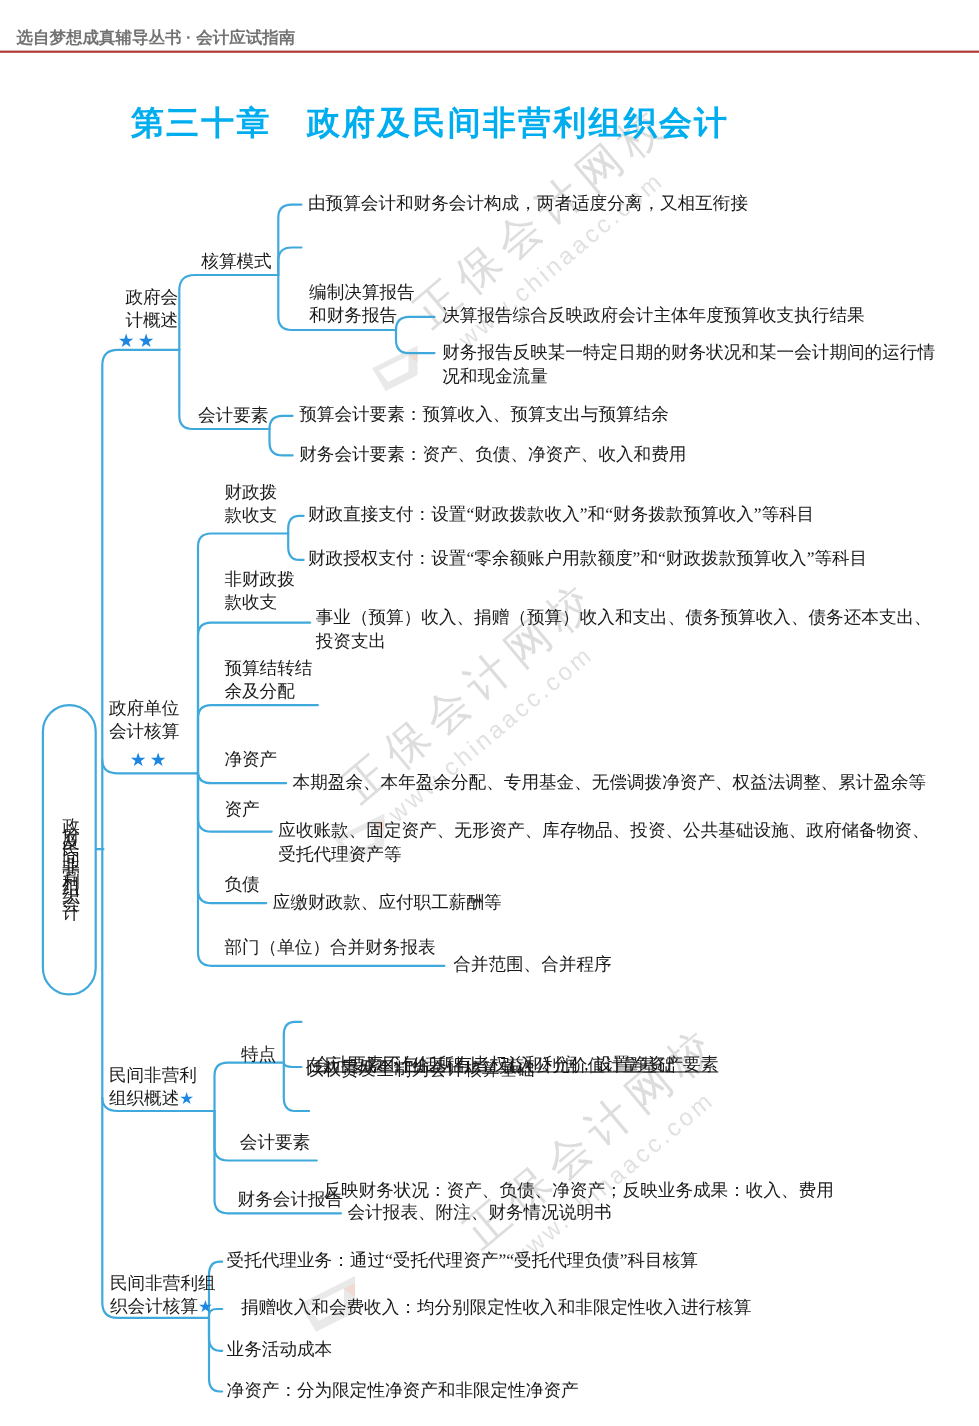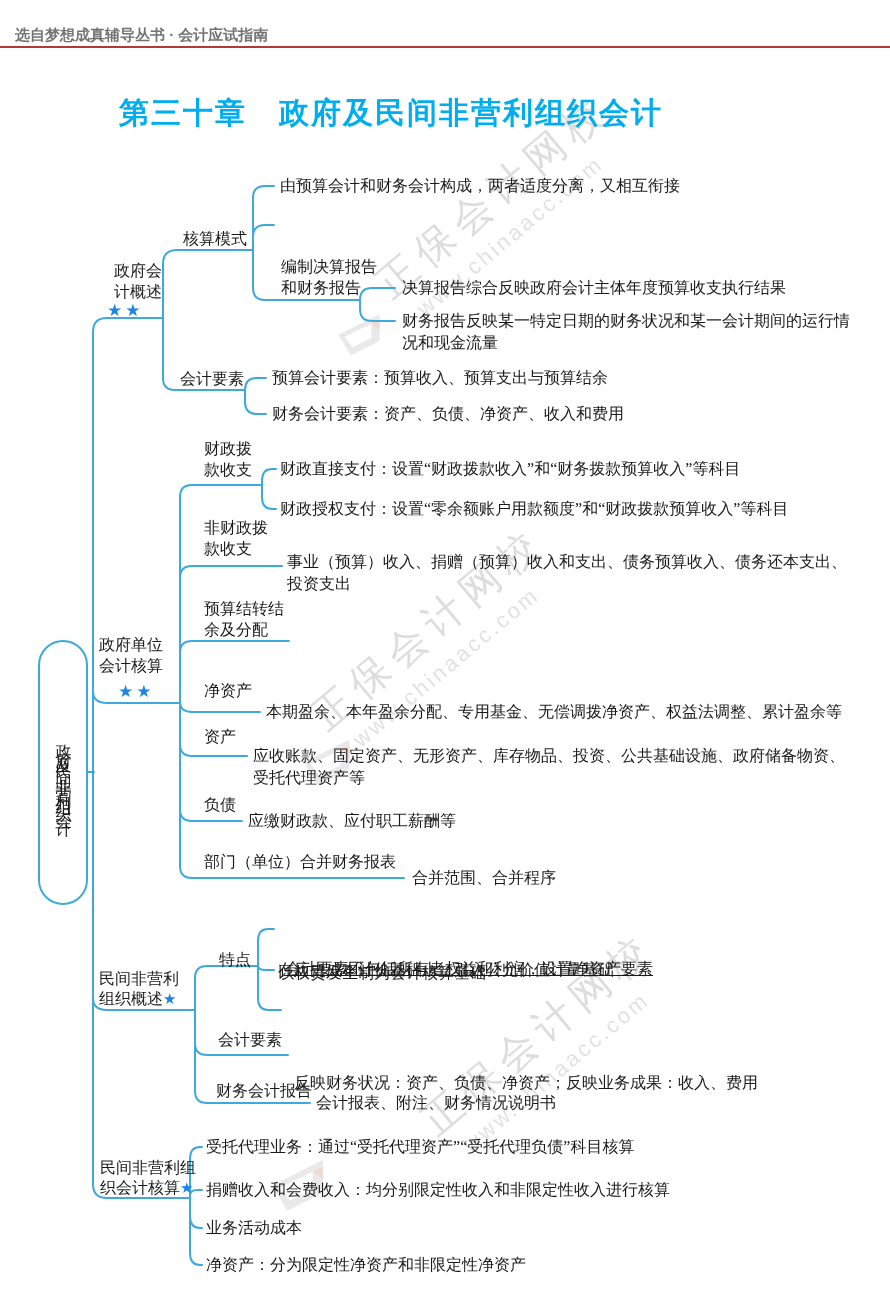--- a/index.html
+++ b/index.html
@@ -136,17 +136,17 @@
   <div class="t" style="left:285px;top:958px;text-decoration:underline;">会计要素不包括所有者权益和利润，设置净资产要素</div>
   <div class="t" style="left:218px;top:1029px;">会计要素</div>
   <div class="t" style="left:294px;top:1072px;">反映财务状况：资产、负债、净资产；反映业务成果：收入、费用</div>
   <div class="t" style="left:216px;top:1080px;">财务会计报告</div>
   <div class="t" style="left:316px;top:1092px;">会计报表、附注、财务情况说明书</div>
 
   <div class="lbl" style="left:100px;top:1158px;width:98px;line-height:20px;">
     <span>民间非营利组织会计核算</span><span class="star-inline">★</span>
   </div>
   <div class="t" style="left:206px;top:1136px;">受托代理业务：通过“受托代理资产”“受托代理负债”科目核算</div>
-  <div class="t" style="left:206px;top:1179px;">捐赠收入和会费收入：均分别限定性收入和非限定性收入进行核算</div>
+  <div class="t" style="left:219px;top:1179px;">捐赠收入和会费收入：均分别限定性收入和非限定性收入进行核算</div>
   <div class="t" style="left:206px;top:1217px;">业务活动成本</div>
   <div class="t" style="left:206px;top:1254px;">净资产：分为限定性净资产和非限定性净资产</div>
 
 </div>
 
 </body></html>

